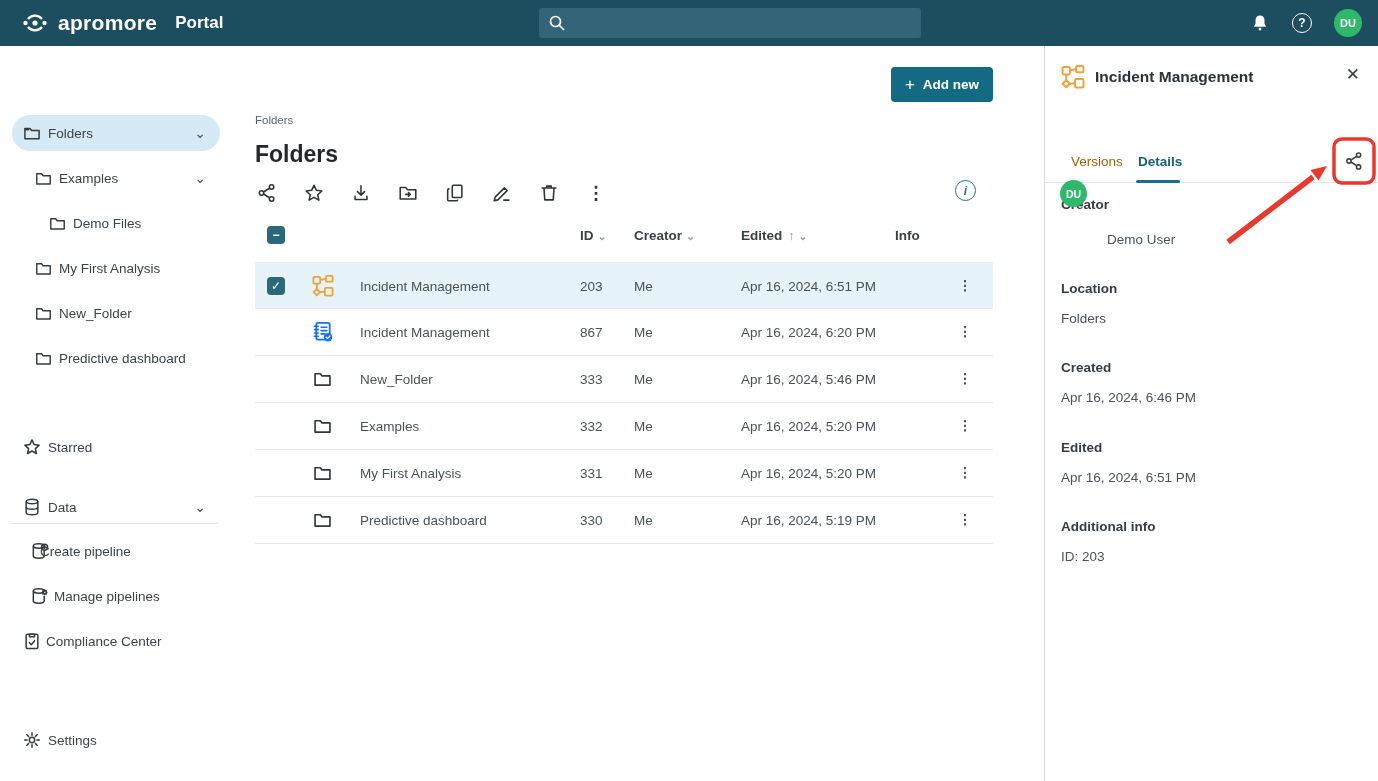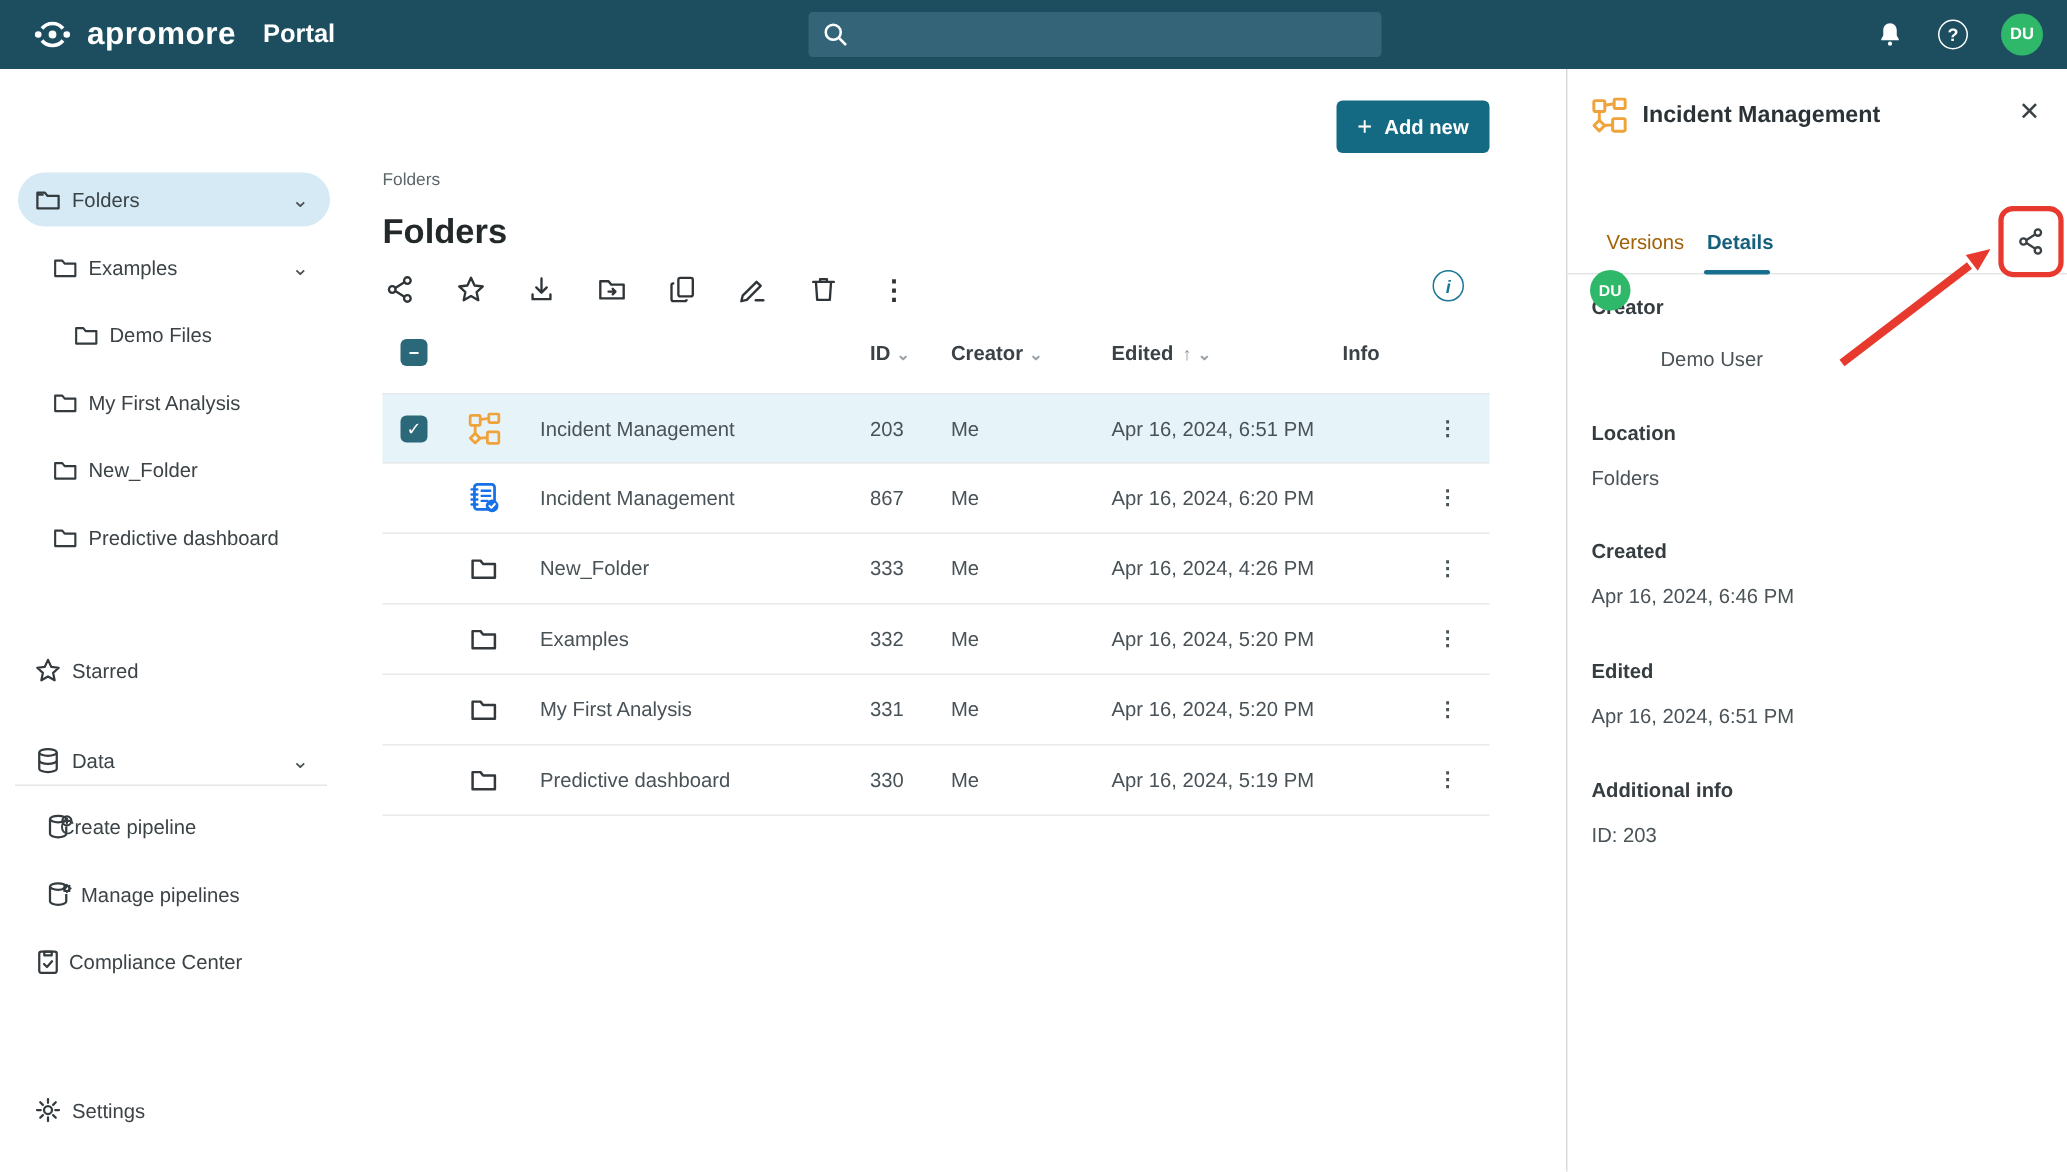--- a/index.html
+++ b/index.html
@@ -398,21 +398,21 @@
 
       <div class="trow">
         <span class="cell c-icon">
           <svg width="21" height="21" viewBox="0 0 24 24" stroke="#32383c" stroke-width="1.9" fill="none" stroke-linejoin="round">
               <path d="M3.5 19V6h6l2 2.5h9V19z"></path>
             </svg>
         </span>
         <span class="cell c-name">New_Folder</span>
         <span class="cell c-id">333</span>
         <span class="cell c-creator">Me</span>
-        <span class="cell c-edited">Apr 16, 2024, 4:26 PM</span>
+        <span class="cell c-edited">Apr 16, 2024, 5:46 PM</span>
         <span class="cell c-kebab kebab-glyph">⋮</span>
       </div>
 
       <div class="trow">
         <span class="cell c-icon">
           <svg width="21" height="21" viewBox="0 0 24 24" stroke="#32383c" stroke-width="1.9" fill="none" stroke-linejoin="round">
               <path d="M3.5 19V6h6l2 2.5h9V19z"></path>
             </svg>
         </span>
         <span class="cell c-name">Examples</span>

